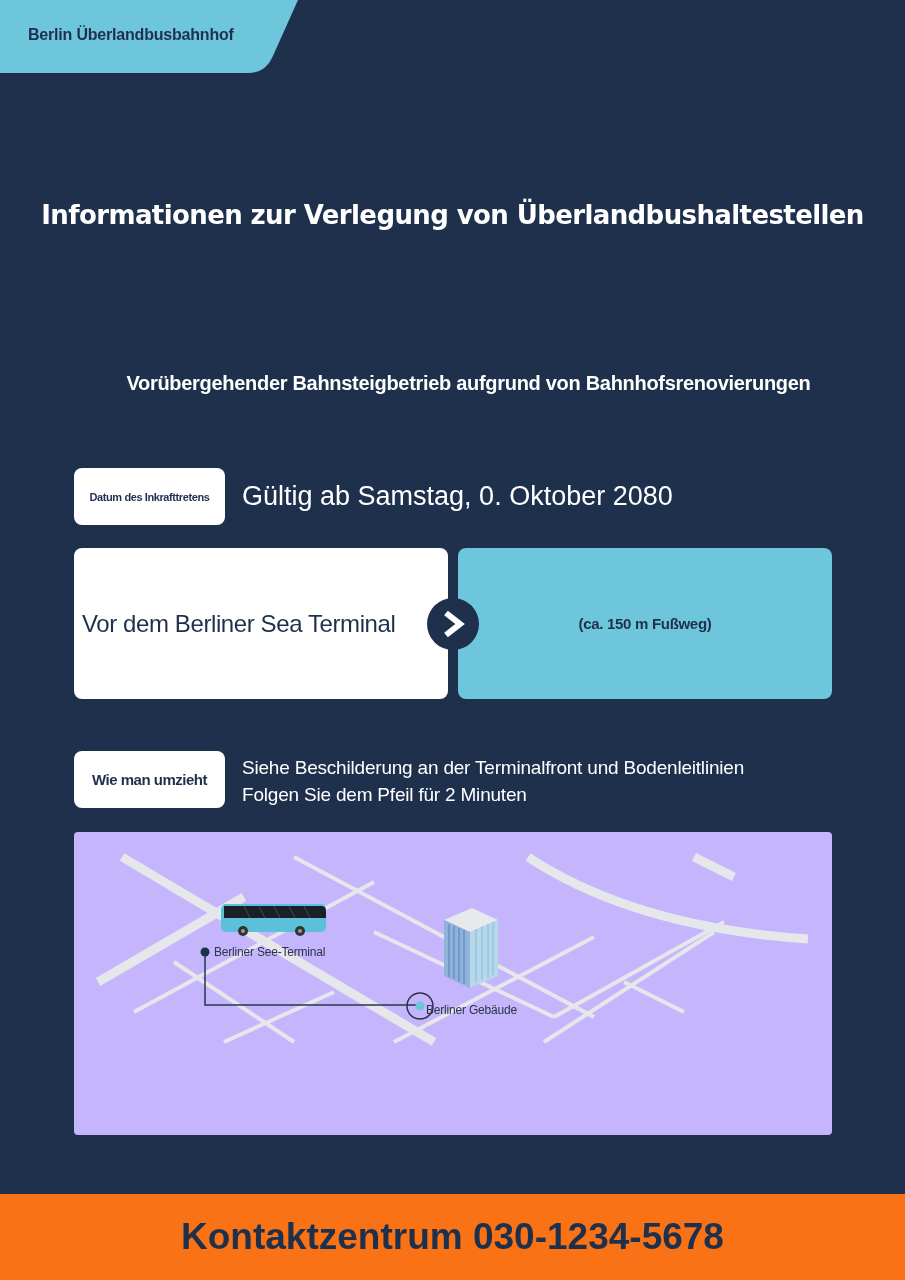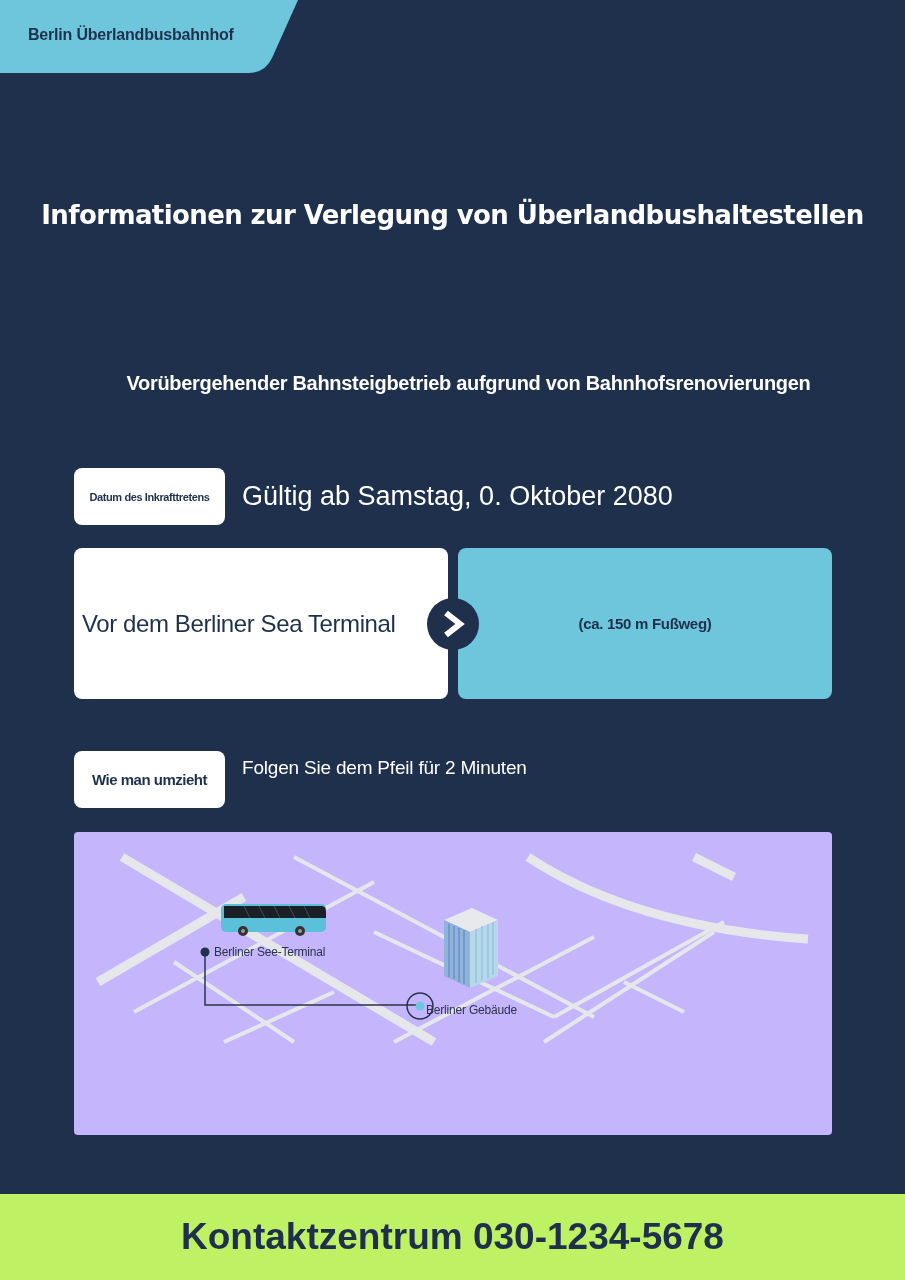--- a/index.html
+++ b/index.html
@@ -71,21 +71,21 @@
   .map-card svg.map { position: absolute; left: 0; top: 0; }
   .map-label { position: absolute; font-size: 12px; color: #2a3448; letter-spacing: -0.2px; }
   .banner {
     position: absolute; left: 20px; top: 222px; width: 717px; height: 63px;
     background: #d3d5da; border-radius: 8px;
     display: flex; align-items: center; justify-content: center;
     font-size: 21px; font-weight: bold; color: #1f304d; letter-spacing: -0.4px;
   }
   .footer {
     position: absolute; left: 0; top: 1194px; width: 905px; height: 86px;
-    background: #bef264; display: flex; align-items: center; justify-content: center;
+    background: #f97316; display: flex; align-items: center; justify-content: center;
   }
   .footer .contact {
     font-size: 37px; font-weight: bold; color: #1f304d; letter-spacing: 0px;
   }
 </style>
 </head>
 <body>
 
 <div class="header-tab">
   <svg width="298" height="73" viewBox="0 0 298 73">
@@ -107,20 +107,21 @@
   <span>(ca. 150 m Fußweg)</span>
 </div>
 <div class="arrow-circle">
   <svg width="24" height="28" viewBox="0 0 24 28">
     <path d="M5 3 L19 14 L5 25" fill="none" stroke="#ffffff" stroke-width="6" stroke-linejoin="miter"></path>
   </svg>
 </div>
 
 <div class="pill pill-how">Wie man umzieht</div>
 <div class="how-text">
+  <div>Siehe Beschilderung an der Terminalfront und Bodenleitlinien</div>
   <div>Folgen Sie dem Pfeil für 2 Minuten</div>
 </div>
 
 <div class="map-card">
   <svg class="map" width="758" height="303" viewBox="0 0 758 303">
     <g stroke="#e6e7ea" fill="none" stroke-linecap="butt">
 
       <path d="M48 25 L360 210" stroke-width="9"></path>
       <path d="M24 150 L170 65" stroke-width="9"></path>
       <path d="M60 180 L300 50" stroke-width="4"></path>

